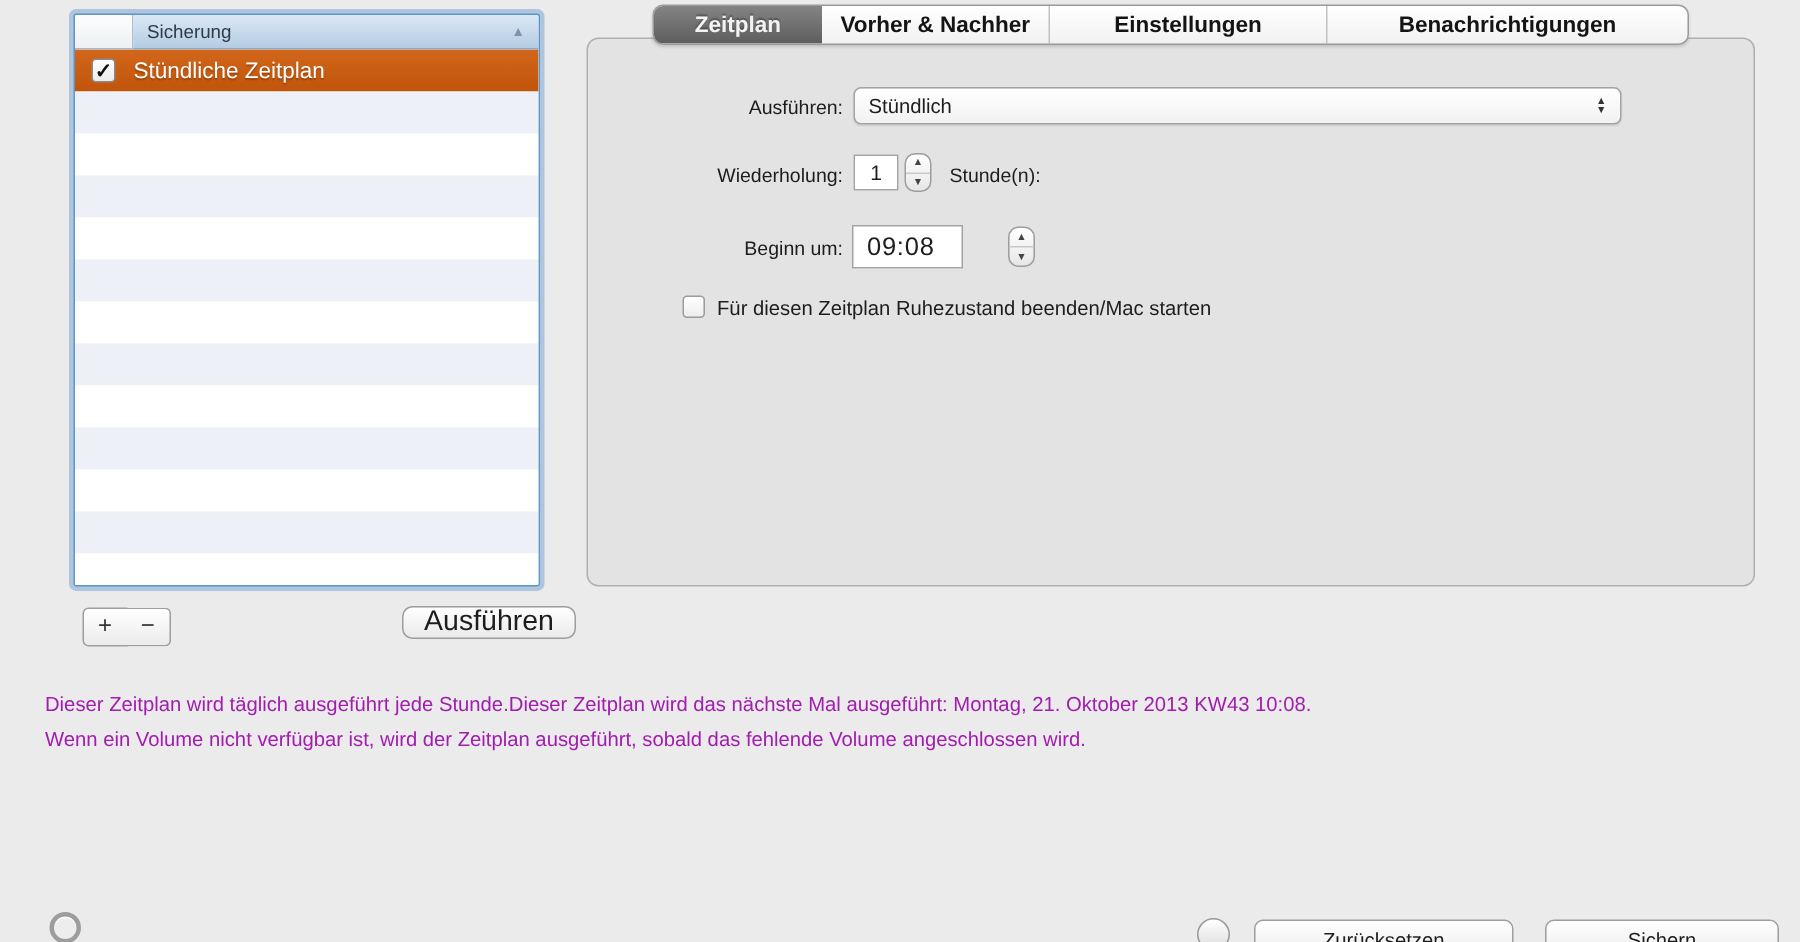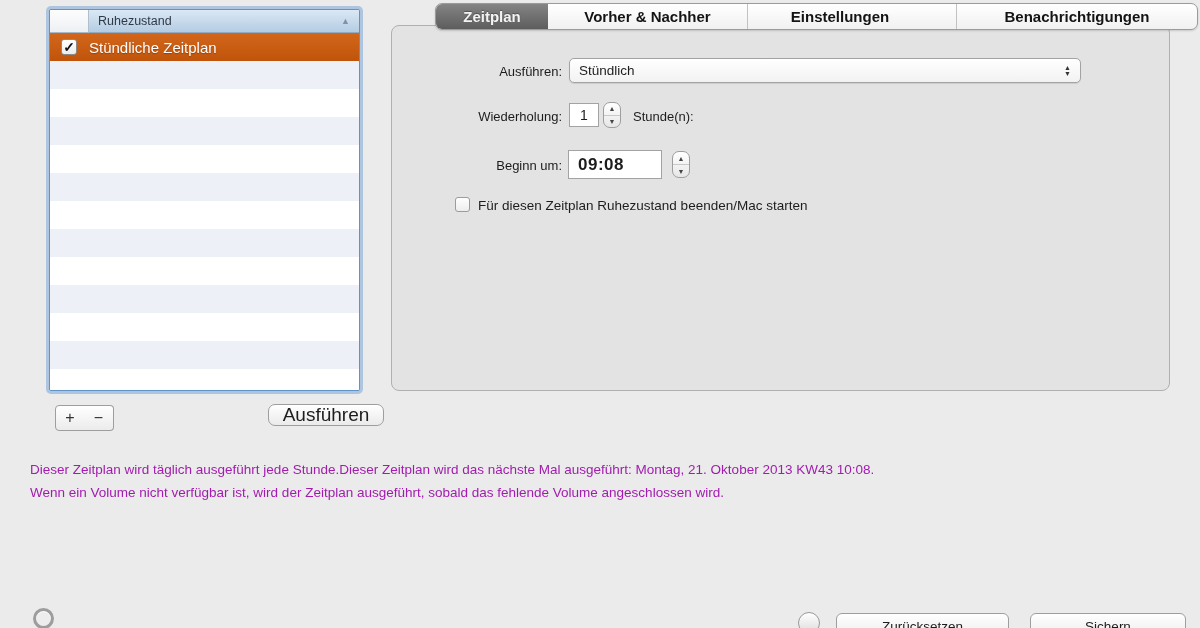--- a/index.html
+++ b/index.html
@@ -66,21 +66,21 @@
 
   
   #panel {
     position:absolute; left:391px; top:25px; width:779px; height:366px;
     background:#e3e3e3; border:1px solid #b0b0b0; border-radius:8px;
   }
   #tabbar {
     position:absolute; left:435px; top:3px; height:27px; display:flex;
     background:linear-gradient(#ffffff,#f1f1f1);
     border:1px solid #9b9b9b; border-radius:7px; overflow:hidden;
-    box-shadow:0 1px 2px rgba(0,0,0,.15); z-index:2;gap:24px;
+    box-shadow:0 1px 2px rgba(0,0,0,.15); z-index:2;
   }
   .tab {
     display:flex; align-items:center; justify-content:center;
     font-size:15px; font-weight:600; color:#141414; white-space:nowrap;
   }
   .tab + .tab { border-left:1px solid #c2c2c2; }
   .tab:nth-child(1){ width:112px; }
   .tab:nth-child(2){ width:151px; }
   .tab:nth-child(3){ width:185px; }
   .tab:nth-child(4){ width:241px; }
@@ -104,22 +104,22 @@
   }
   #popup-run .popup-value { flex:1; }
   .popup-arrows { display:flex; flex-direction:column; align-items:center; }
   .popup-arrows span { font-size:7px; line-height:5.5px; color:#333; }
   .text-field {
     position:absolute; background:#fff; border:1px solid #a3a3a3;
     display:flex; align-items:center;
   }
   #repeat-field { left:569px; top:103px; width:30px; height:24px;
     justify-content:center; font-size:14px; }
-  #time-field { left:568px; top:150px; width:94px; height:29px;
-    padding-left:9px; font-size:17px; letter-spacing:.5px;font-weight:bold; }
+  #time-field { left:568px; top:150px; width:74px; height:29px;
+    padding-left:9px; font-size:17px; letter-spacing:.5px; }
   .stepper {
     position:absolute; width:18px;
     background:linear-gradient(#ffffff,#e7e7e7);
     border:1px solid #9e9e9e; border-radius:7px;
     display:flex; flex-direction:column; overflow:hidden;
   }
   .stepper div { flex:1; display:flex; align-items:center; justify-content:center;
     font-size:7px; color:#444; }
   .stepper div:first-child { border-bottom:1px solid #c9c9c9; }
   #repeat-stepper { left:603px; top:102px; height:26px; }
@@ -160,21 +160,21 @@
   #revert-btn { left:836px; width:173px; }
   #save-btn { left:1030px; width:156px; }
 </style>
 </head>
 <body>
 
 <div id="list-box">
   <div class="list-header">
     <div class="hdr-check"></div>
     <div class="hdr-title">
-      <span class="hdr-label">Ruhezustand</span>
+      <span class="hdr-label">Sicherung</span>
       <span class="sort-arrow">▲</span>
     </div>
   </div>
   <div class="selected-row">
     <span class="row-checkbox">
       <span>✓</span>
     </span>
     <span class="row-label">Stündliche Zeitplan</span>
   </div>
   <div id="list-empty-rows">

